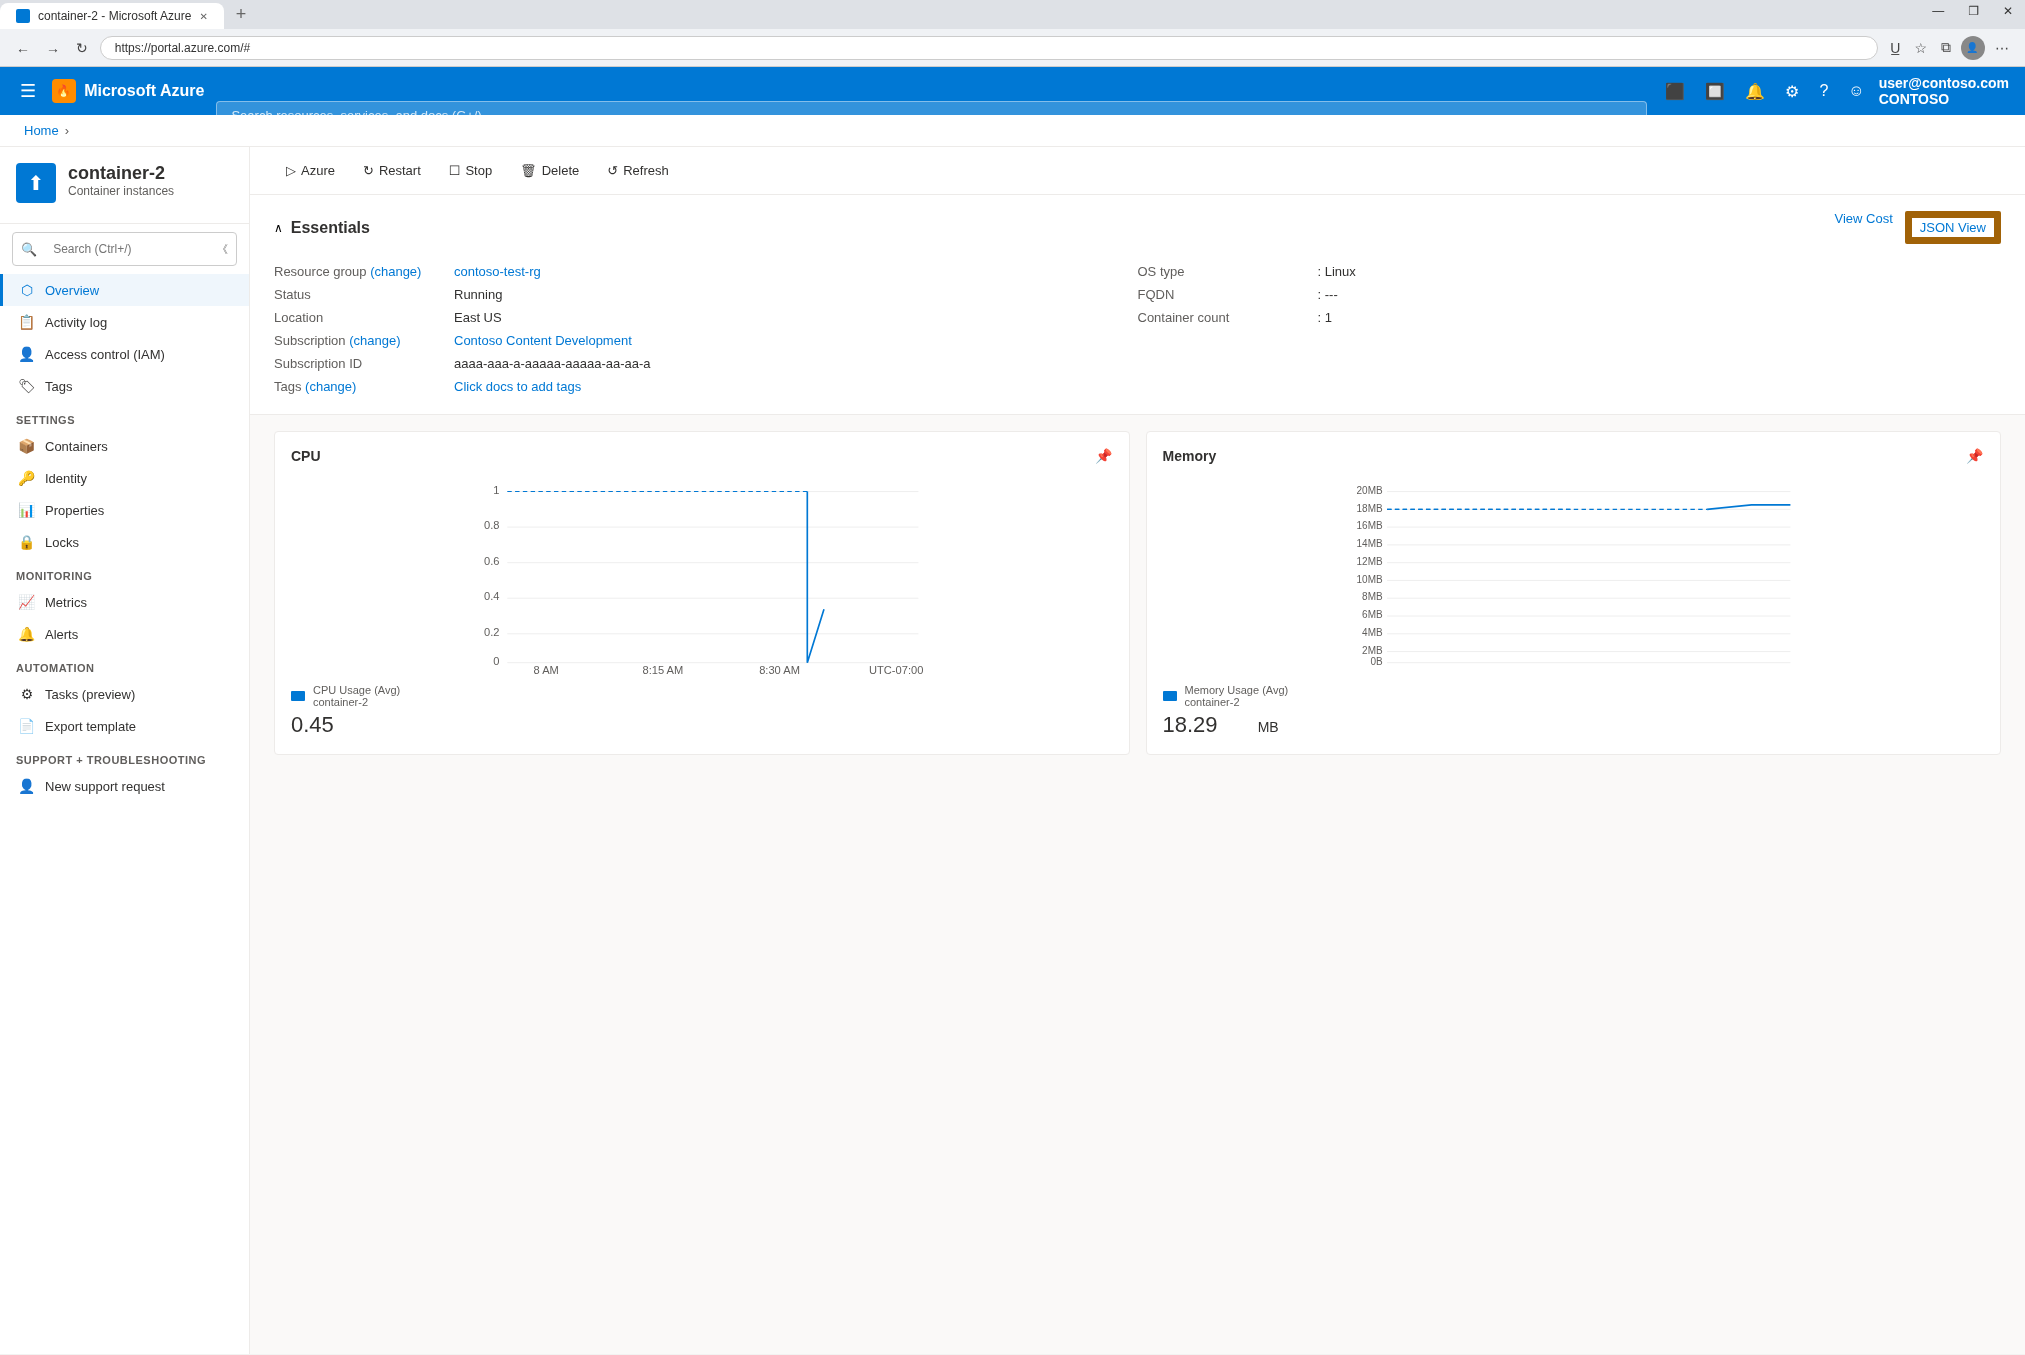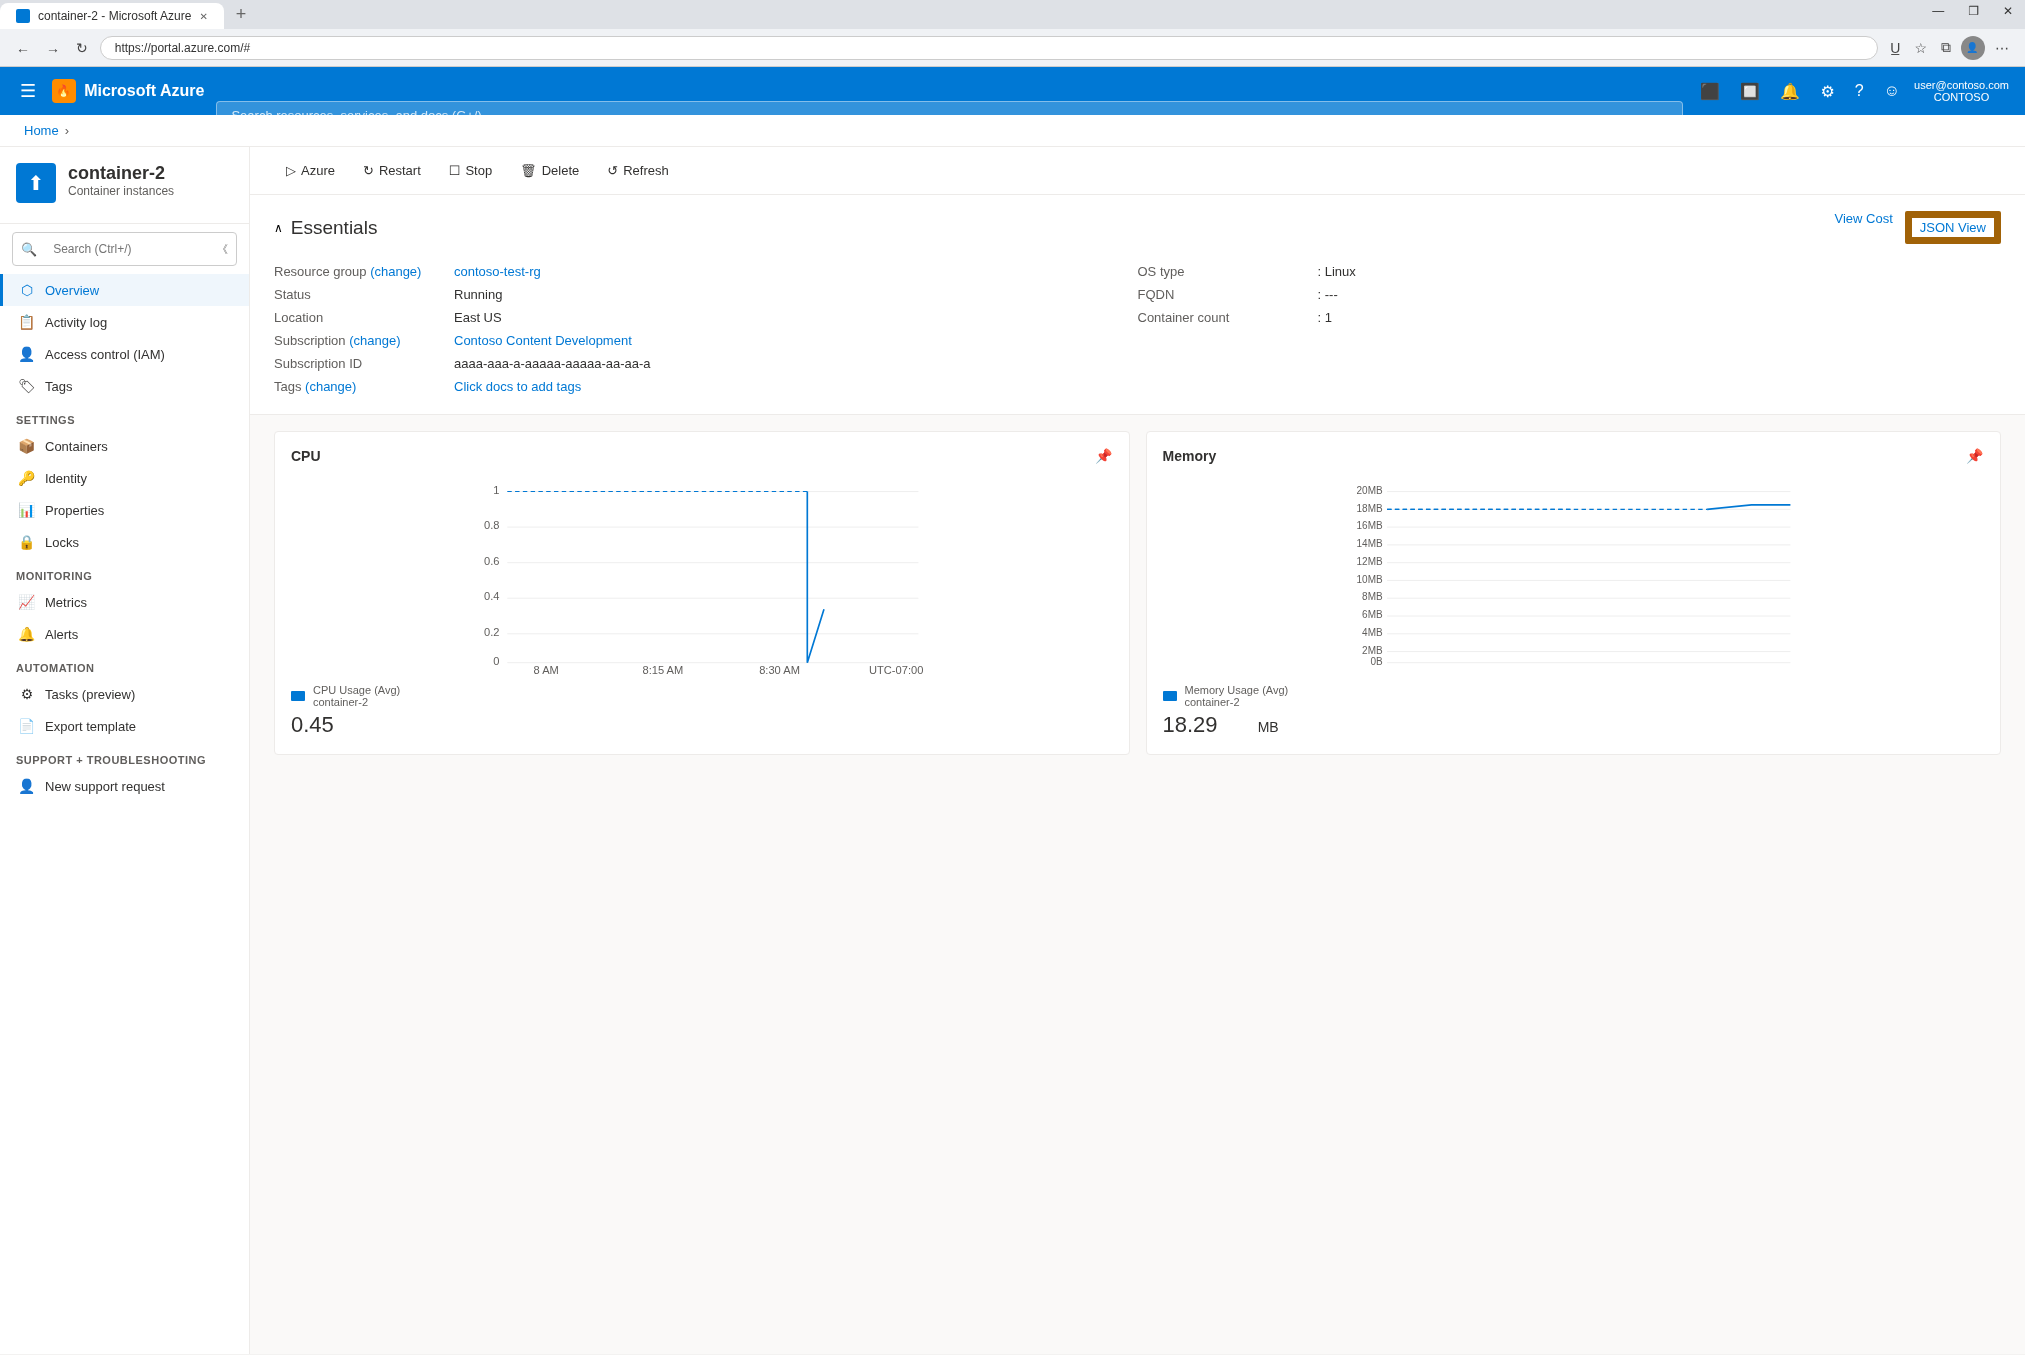--- a/index.html
+++ b/index.html
@@ -19,21 +19,21 @@
 
     
     .azure-header { background: #0078d4; display: flex; align-items: center; padding: 0 16px; height: 48px; gap: 12px; }
     .azure-menu-btn { background: none; border: none; cursor: pointer; color: #fff; font-size: 18px; padding: 4px; }
     .azure-logo { color: #fff; font-size: 16px; font-weight: 600; display: flex; align-items: center; gap: 8px; }
     .azure-logo-badge { background: #ff8c00; color: #fff; border-radius: 4px; width: 24px; height: 24px; display: flex; align-items: center; justify-content: center; font-size: 12px; font-weight: bold; }
     .azure-search { flex: 1; background: rgba(255,255,255,0.2); border: 1px solid rgba(255,255,255,0.4); border-radius: 4px; padding: 6px 14px; color: #fff; font-size: 13px; margin-top: 48px; }
     .azure-search::placeholder { color: rgba(255,255,255,0.8); }
     .azure-header-icons { display: flex; align-items: center; gap: 8px; margin-left: auto; }
     .azure-header-icon-btn { background: none; border: none; cursor: pointer; color: #fff; font-size: 16px; padding: 6px; border-radius: 4px; }
-    .azure-user { color: #fff; font-size: 11px; text-align: center; cursor: pointer; }
+    .azure-user { color: #fff; font-size: 14px; text-align: left; cursor: pointer; font-weight: bold; }
 
     
     .breadcrumb { padding: 8px 24px; display: flex; align-items: center; gap: 6px; font-size: 13px; background: #fff; border-bottom: 1px solid #edebe9; }
     .breadcrumb a { color: #0078d4; text-decoration: none; }
     .breadcrumb-sep { color: #605e5c; }
 
     
     .portal-body { display: flex; height: calc(100vh - 148px); }
 
     
@@ -54,21 +54,21 @@
     .main-content { flex: 1; overflow-y: auto; background: #faf9f8; }
 
     
     .resource-toolbar { background: #fff; border-bottom: 1px solid #edebe9; padding: 10px 24px; display: flex; align-items: center; gap: 4px; }
     .toolbar-btn { display: flex; align-items: center; gap: 5px; padding: 6px 12px; background: none; border: none; cursor: pointer; font-size: 13px; color: #323130; border-radius: 4px; }
     .toolbar-btn-icon { font-size: 13px; }
 
     
     .essentials-section { background: #fff; margin: 0; padding: 16px 24px; border-bottom: 1px solid #edebe9; }
     .essentials-header { display: flex; align-items: center; justify-content: space-between; margin-bottom: 16px; }
-    .essentials-title { font-size: 19px; font-weight: 400; display: flex; align-items: center; gap: 6px; }
+    .essentials-title { font-size: 16px; font-weight: 700; display: flex; align-items: center; gap: 6px; }
     .essentials-collapse { background: none; border: none; cursor: pointer; font-size: 12px; }
     .essentials-actions { display: flex; gap: 12px; }
     .essentials-link { color: #0078d4; text-decoration: none; font-size: 13px; }
     .essentials-link.highlighted { border: 7px solid #a16207; padding: 2px 8px; border-radius: 2px; }
 
     .essentials-grid { display: grid; grid-template-columns: 1fr 1fr; gap: 0; }
     .essentials-col { }
     .essentials-row { display: flex; padding: 4px 0; font-size: 13px; }
     .essentials-label { color: #605e5c; min-width: 180px; flex-shrink: 0; }
     .essentials-value { color: #323130; }

